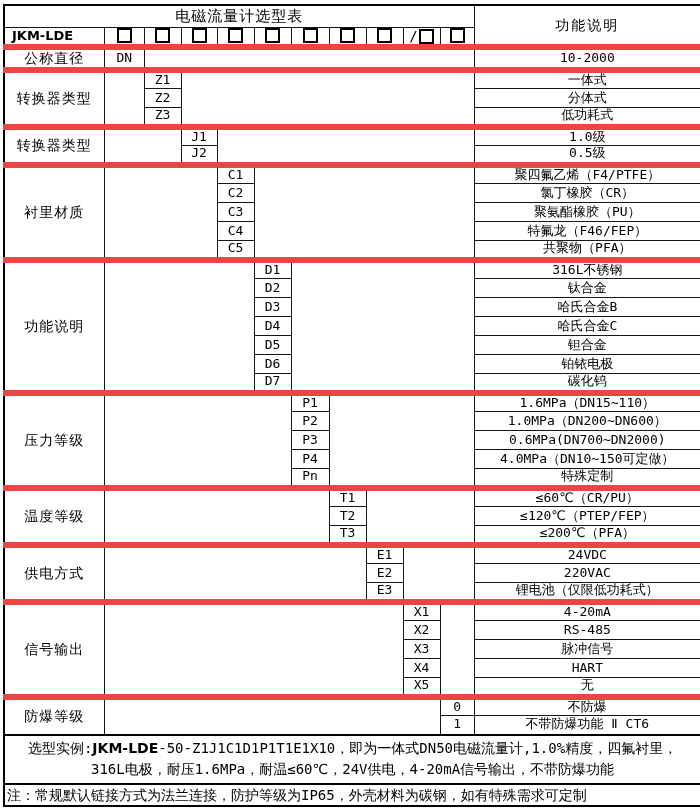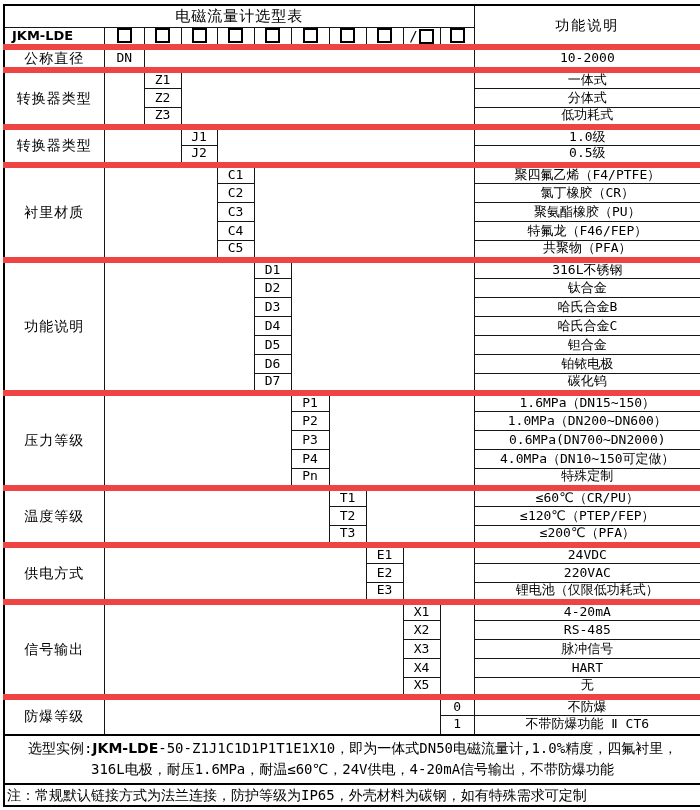--- a/index.html
+++ b/index.html
@@ -189,21 +189,21 @@
         </tr>
         <tr>
           <td>D7</td>
           <td class="desc">碳化钨</td>
         </tr>
         <tr class="section-start">
           <td class="lbl-cell" rowspan="5">压力等级</td>
           <td class="spacer" rowspan="5" colspan="5"></td>
           <td>P1</td>
           <td class="spacer" rowspan="5" colspan="4"></td>
-          <td class="desc">1.6MPa（DN15~150）</td>
+          <td class="desc">1.6MPa（DN15~110）</td>
         </tr>
         <tr>
           <td>P2</td>
           <td class="desc">1.0MPa（DN200~DN600）</td>
         </tr>
         <tr>
           <td>P3</td>
           <td class="desc">0.6MPa(DN700~DN2000)</td>
         </tr>
         <tr>

